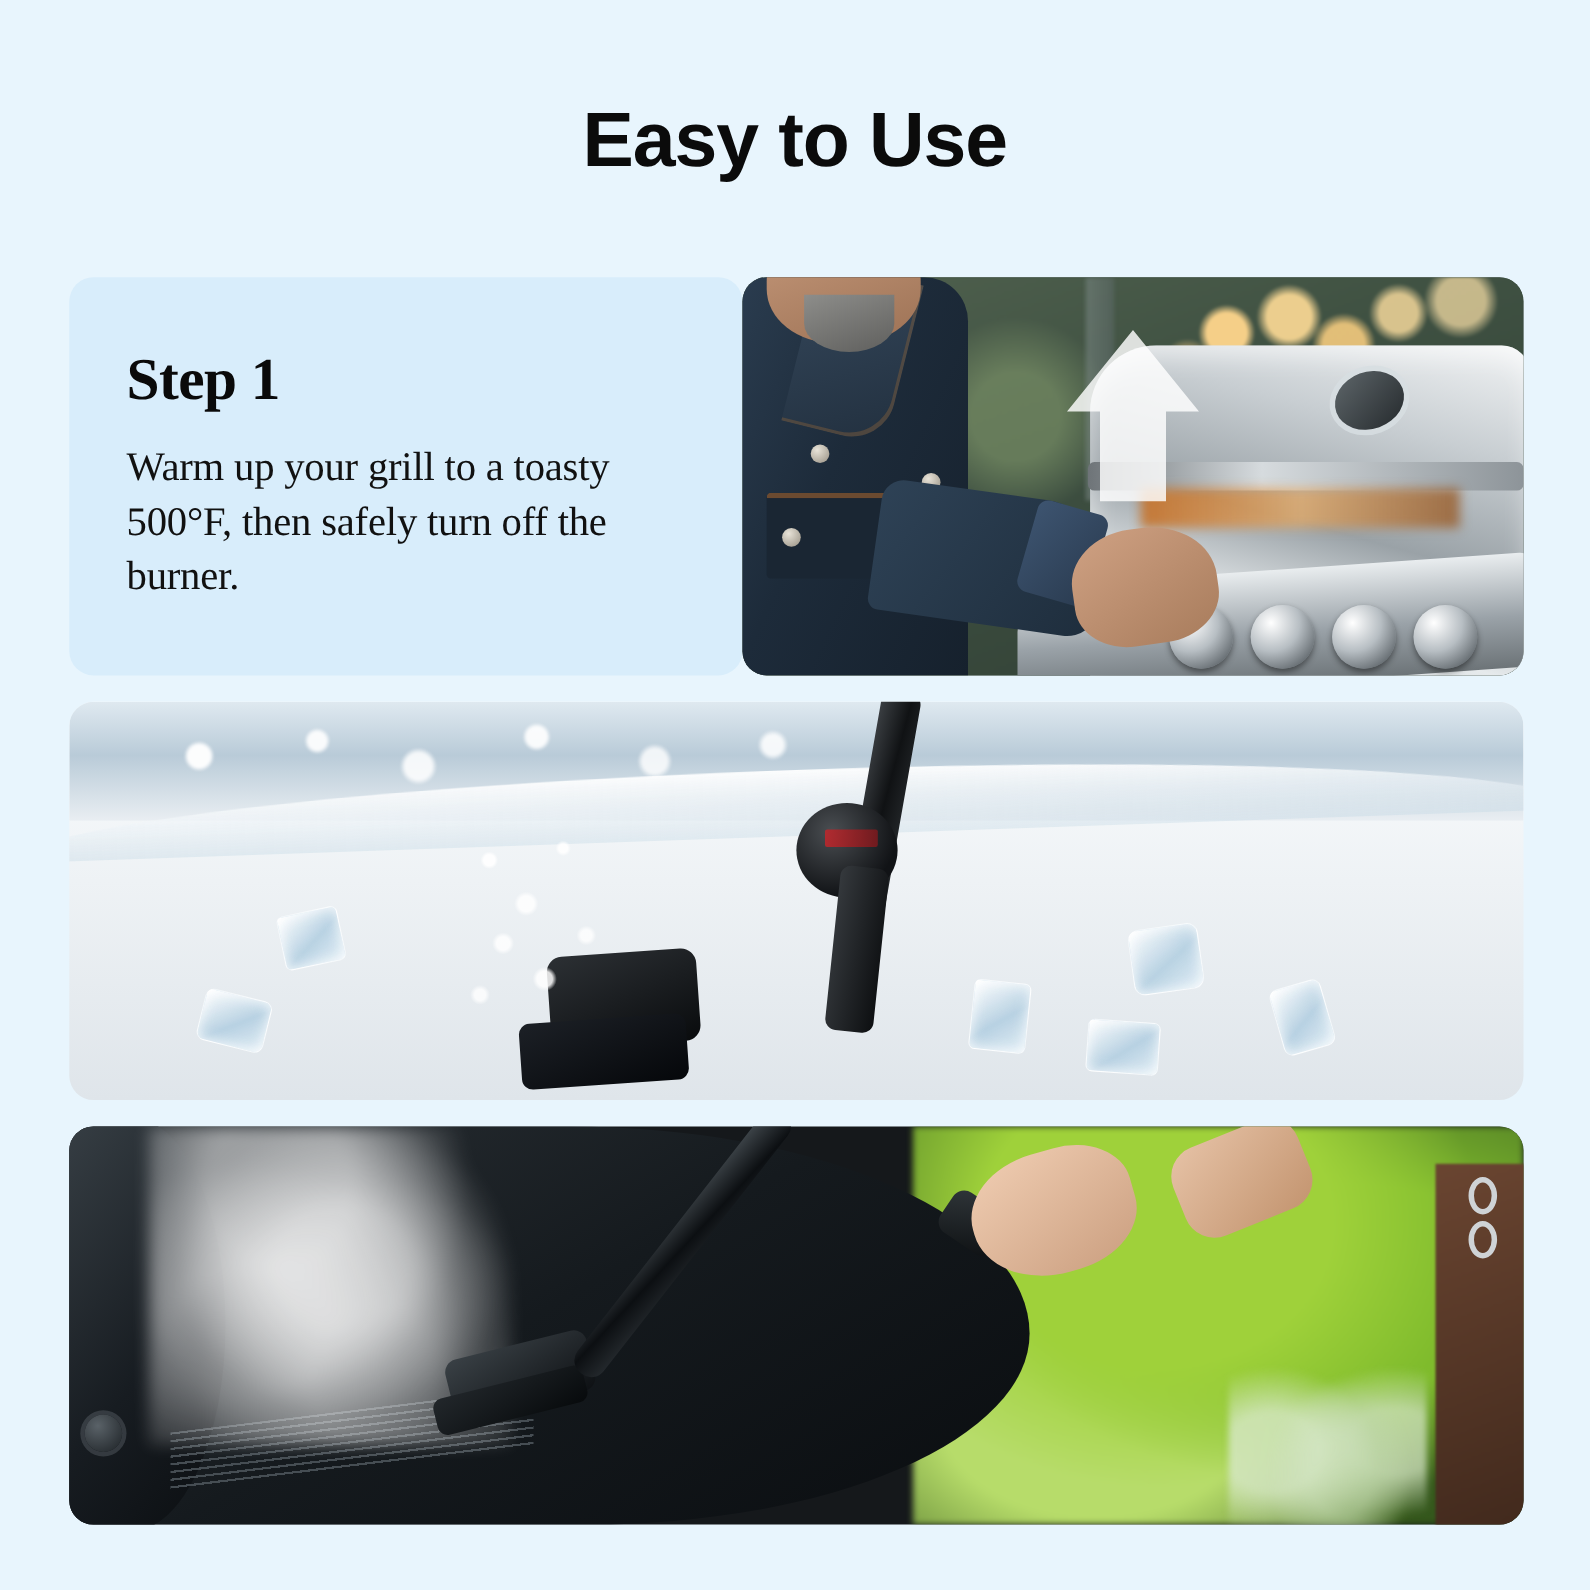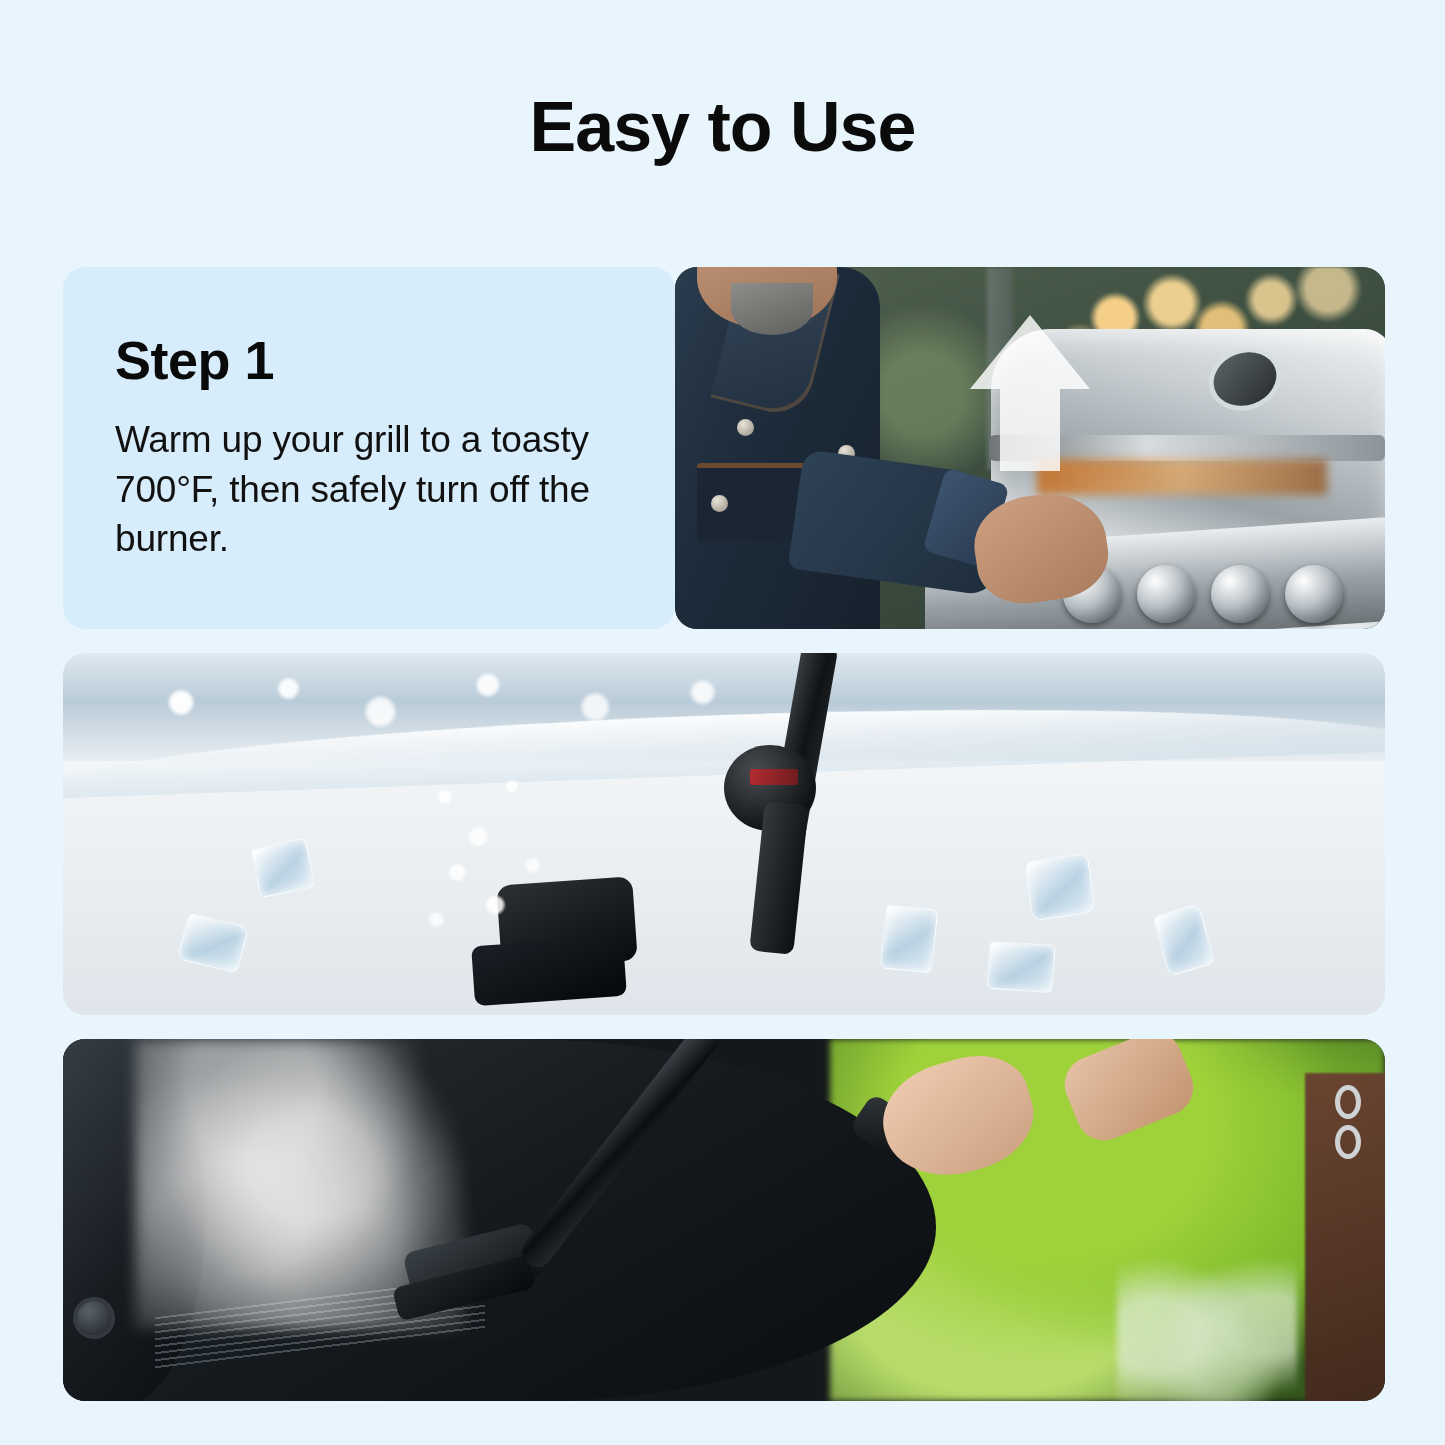--- a/index.html
+++ b/index.html
@@ -13,21 +13,21 @@
 
   
   .title {
     position:absolute; left:0; top:92px; width:1445px;
     text-align:center;
     font-size:70px; font-weight:bold; color:#0b0b0b;
     letter-spacing:-1px; line-height:1;
   }
 
   
-  .rows { position:absolute; left:63px; top:267px; width:1322px; }
+  .rows { position:absolute; left:63px; top:252px; width:1322px;font-family:Liberation Serif, serif; }
   .row {
     position:relative; display:flex; align-items:stretch;
     height:362px; margin-bottom:24px;
   }
   .row:last-child { margin-bottom:0; }
 
   .panel {
     width:612px; flex:0 0 612px;
     background:#d8edfb;
     border-radius:22px;
@@ -345,21 +345,21 @@
 
 <div class="page">
 
   <div class="title">Easy to Use</div>
 
   <div class="rows">
 
     <div class="row">
       <div class="panel">
         <div class="step-head">Step 1</div>
-        <div class="step-body">Warm up your grill to a toasty 700°F, then safely turn off the burner.</div>
+        <div class="step-body">Warm up your grill to a toasty 500°F, then safely turn off the burner.</div>
       </div>
 
       <div class="photo ph1">
         <div class="bg"></div>
         <div class="post"></div>
         <div class="jacket"></div>
         <div class="lapel"></div>
         <div class="pocket"></div>
         <div class="btn1"></div>
         <div class="btn2"></div>

